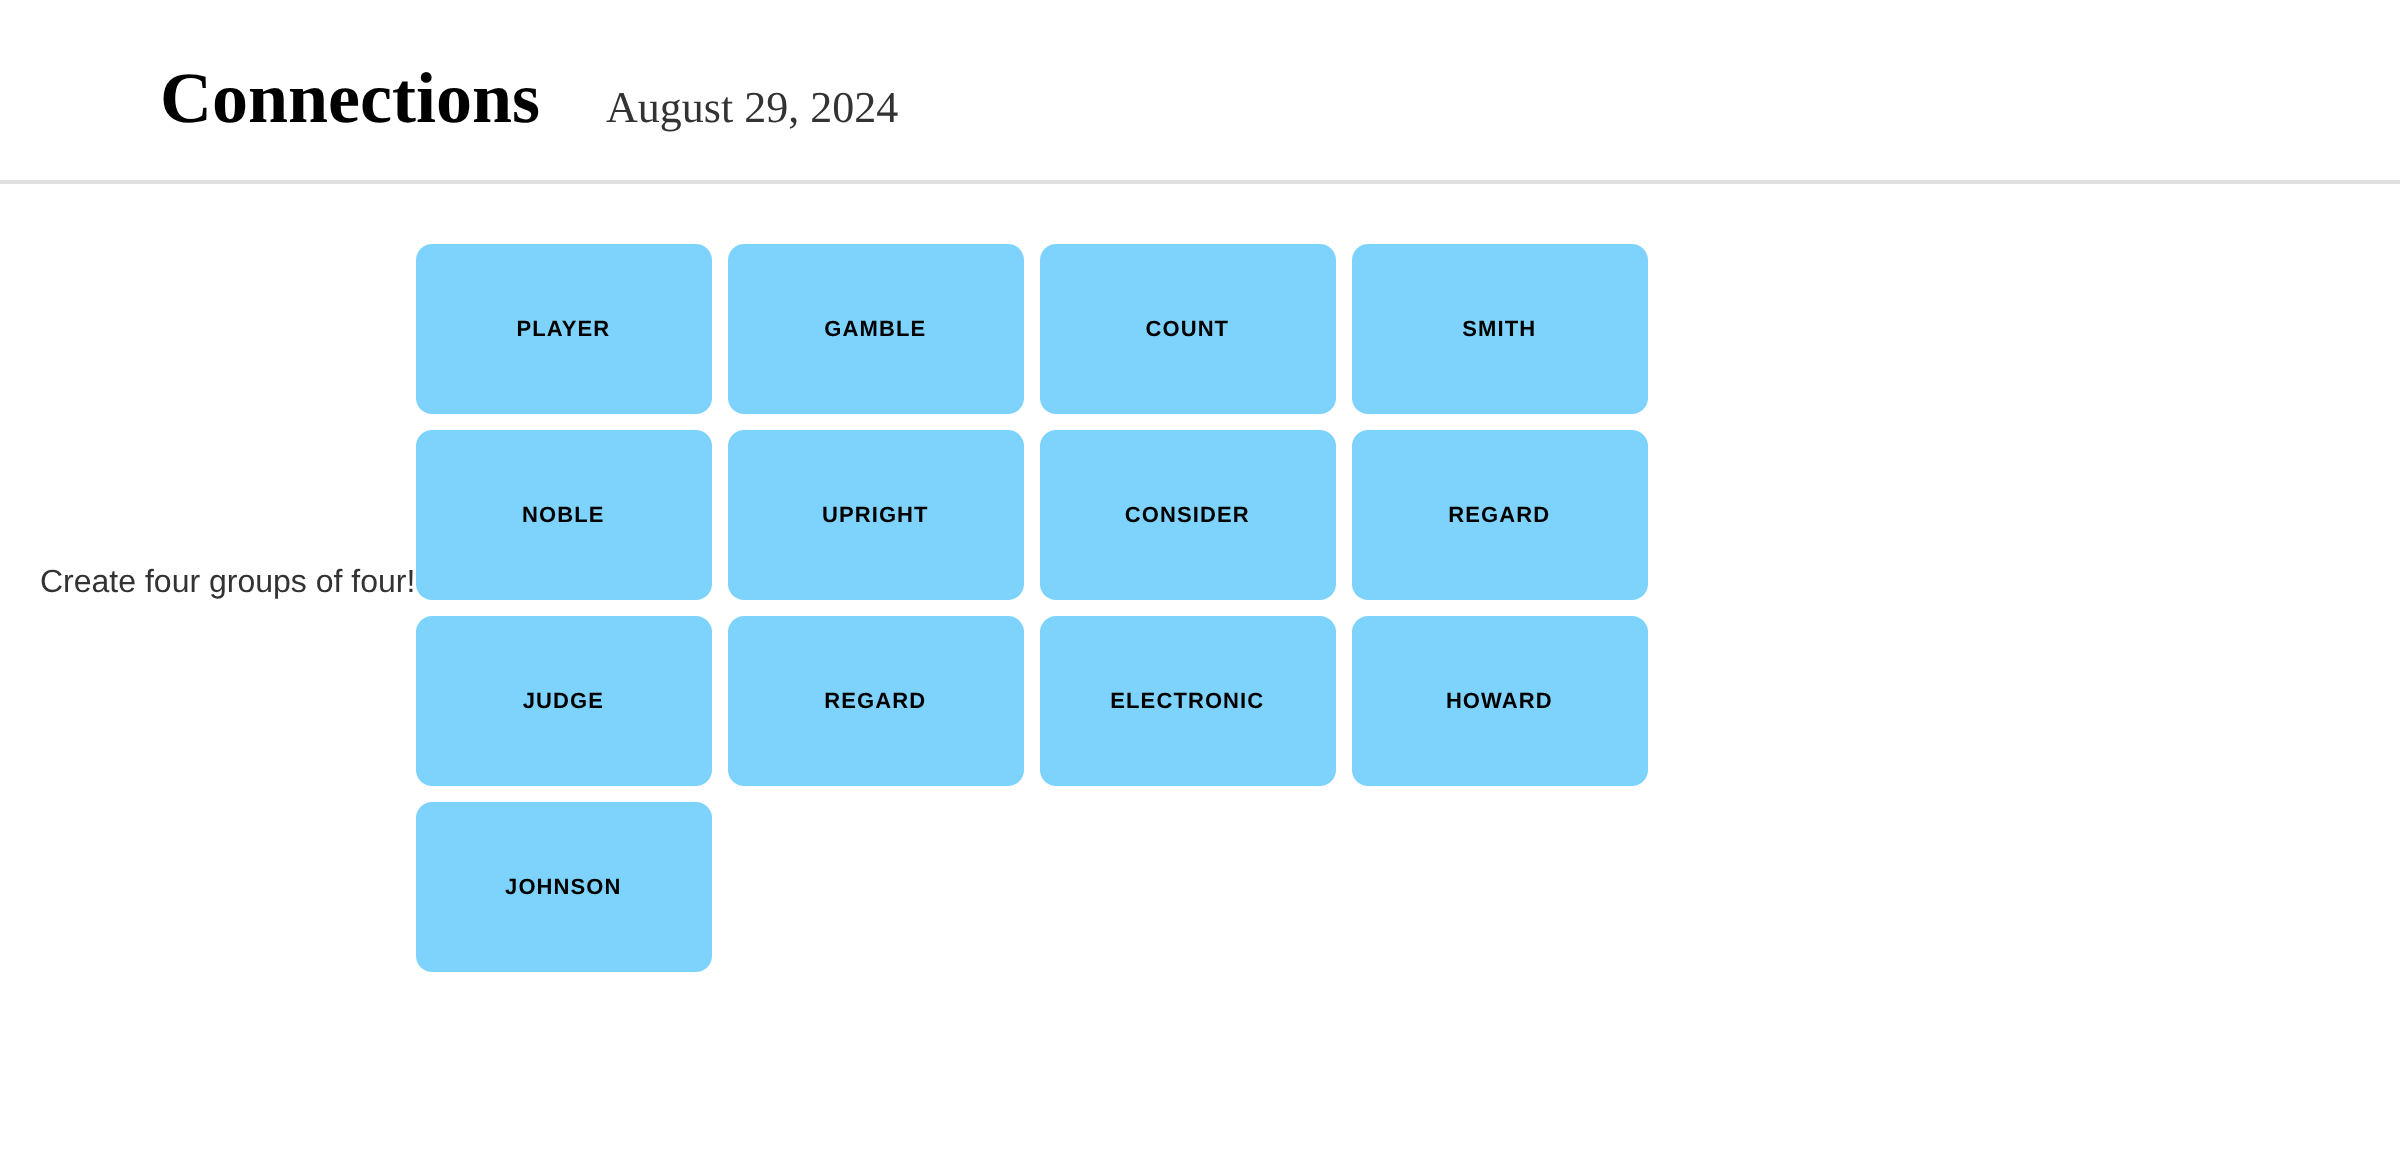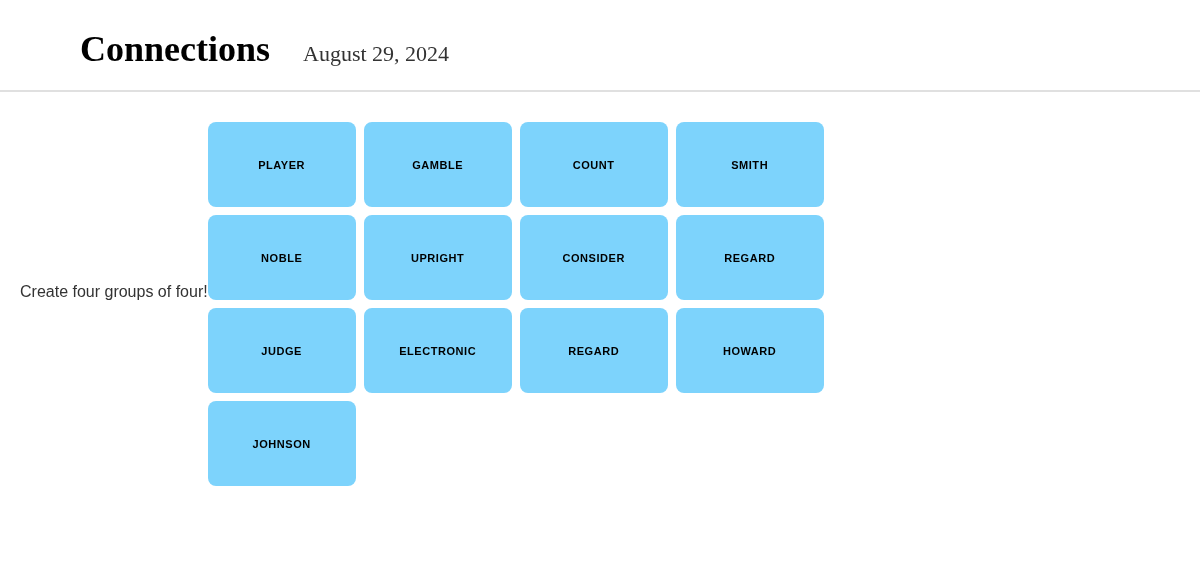--- a/index.html
+++ b/index.html
@@ -101,18 +101,18 @@
   <div class="grid" id="tile-grid">
   <button class="tile">PLAYER</button>
       <button class="tile">GAMBLE</button>
       <button class="tile">COUNT</button>
       <button class="tile">SMITH</button>
       <button class="tile">NOBLE</button>
       <button class="tile">UPRIGHT</button>
       <button class="tile">CONSIDER</button>
       <button class="tile">REGARD</button>
       <button class="tile">JUDGE</button>
+      <button class="tile">REGARD</button>
       <button class="tile">ELECTRONIC</button>
-      <button class="tile">REGARD</button>
       <button class="tile">HOWARD</button>
       <button class="tile">JOHNSON</button>
     </div>
 </div>
 
 </body></html>

